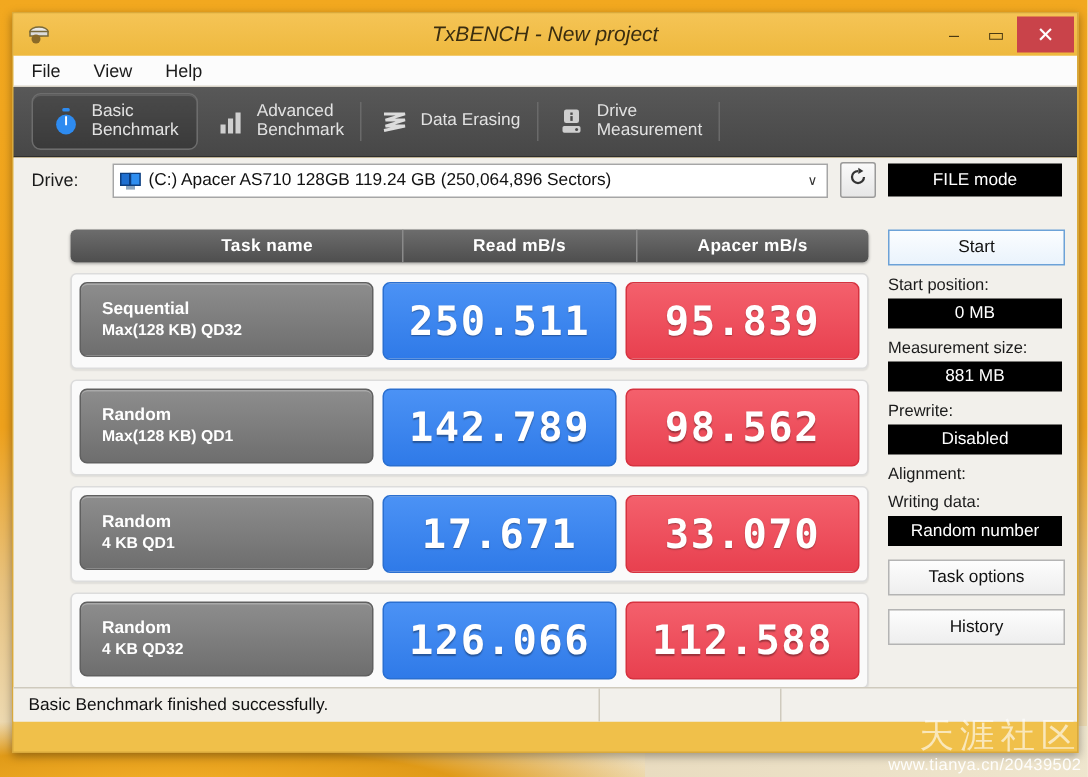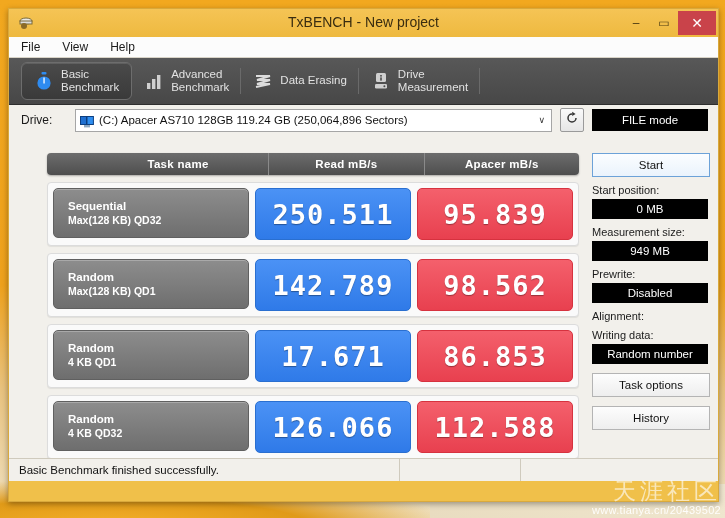--- a/index.html
+++ b/index.html
@@ -16,21 +16,21 @@
     background:linear-gradient(90deg,#e9dcc0,#efe6ce);}
 
   
   .win{position:absolute;left:8px;top:8px;width:709px;height:492px;
     background:#f0c04a;border:1px solid #d9a93c;
     box-shadow:0 2px 6px rgba(0,0,0,.35);}
   .titlebar{height:28px;position:relative;
     background:linear-gradient(180deg,#f5c455,#eeb93f);}
   .win-icon{position:absolute;left:8px;top:6px;width:18px;height:16px;}
   .title-text{position:absolute;left:0;right:0;top:5px;text-align:center;
-    font-size:14px;color:#3a2d10;}
+    font-size:14px;color:#3a2d10;font-style:italic;}
   .wbtns{position:absolute;right:2px;top:2px;display:flex;gap:0px;align-items:center;}
   .wbtn{width:28px;height:22px;display:flex;align-items:center;justify-content:center;
     font-size:12px;color:#4a3a12;cursor:default;}
   .wbtn.close{background:#c9434a;color:#fff;width:38px;height:24px;font-size:14px;}
 
   .menubar{height:20px;background:#fcfcfc;border-bottom:1px solid #d9d4c8;
     display:flex;align-items:center;padding-left:8px;gap:14px;}
   .menubar span{font-size:12px;color:#1b1b1b;padding:1px 4px;}
 
   
@@ -240,41 +240,41 @@
         <div class="chip read">142.789</div>
         <div class="chip write">98.562</div>
       </div>
 
       <div class="row">
         <div class="task">
           <span class="t1">Random</span>
           <span class="t2">4 KB QD1</span>
         </div>
         <div class="chip read">17.671</div>
-        <div class="chip write">86.853</div>
+        <div class="chip write">33.070</div>
       </div>
 
       <div class="row">
         <div class="task">
           <span class="t1">Random</span>
           <span class="t2">4 KB QD32</span>
         </div>
         <div class="chip read">126.066</div>
         <div class="chip write">112.588</div>
       </div>
     </div>
 
     <div class="side">
       <div class="btn start">Start</div>
 
       <div class="slabel">Start position:</div>
       <div class="black">0 MB</div>
 
       <div class="slabel">Measurement size:</div>
-      <div class="black">949 MB</div>
+      <div class="black">881 MB</div>
 
       <div class="slabel">Prewrite:</div>
       <div class="black">Disabled</div>
 
       <div class="slabel">Alignment:</div>
 
       <div class="slabel">Writing data:</div>
       <div class="black">Random number</div>
 
       <div class="sgap"></div>

